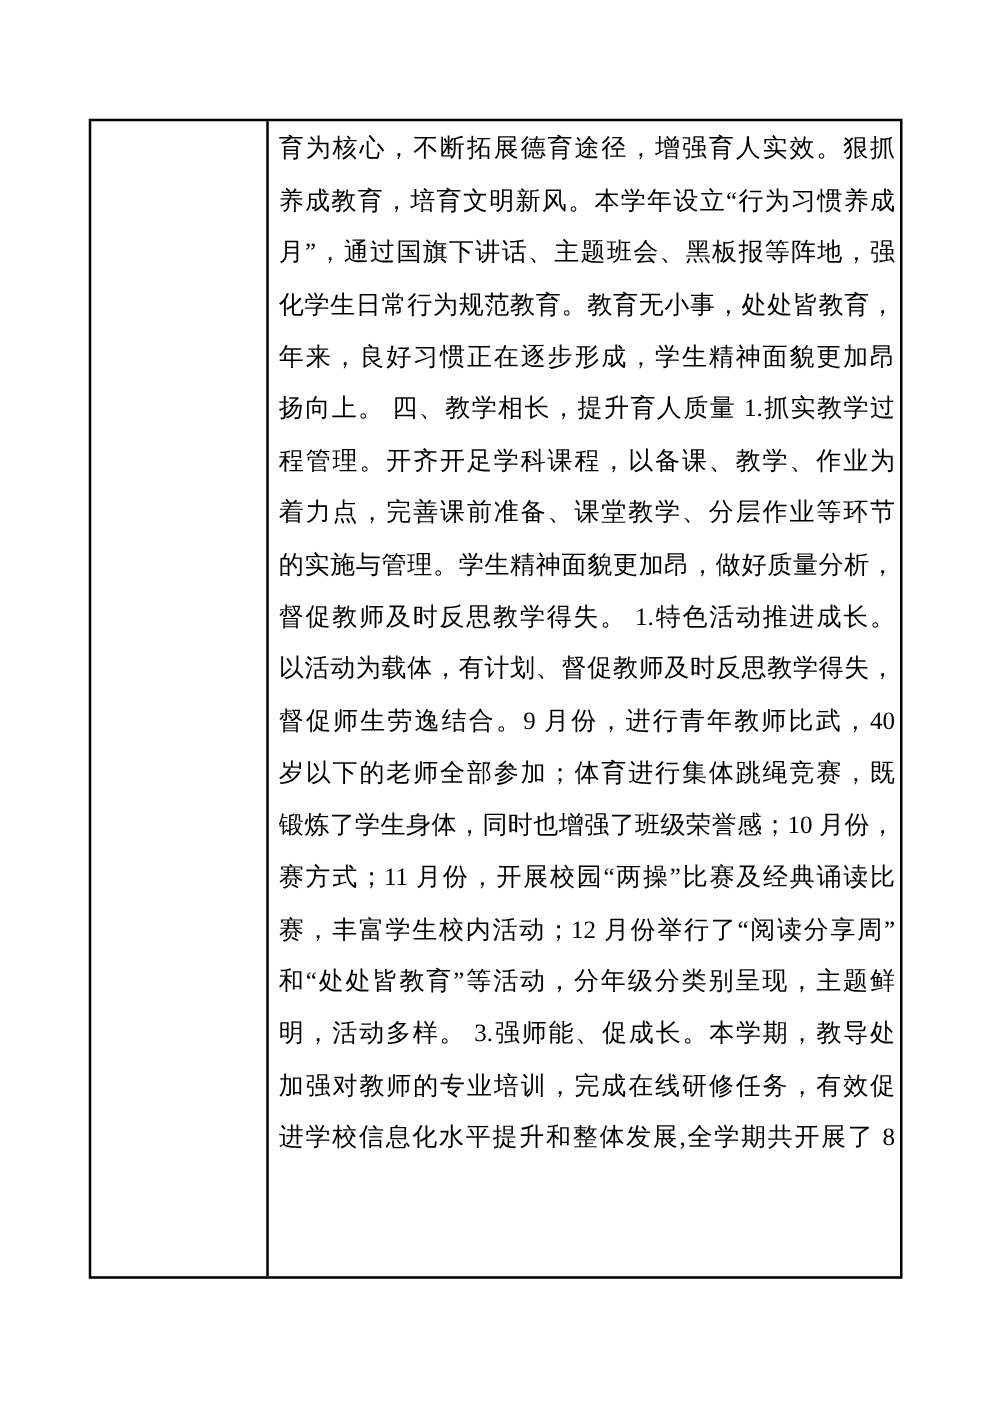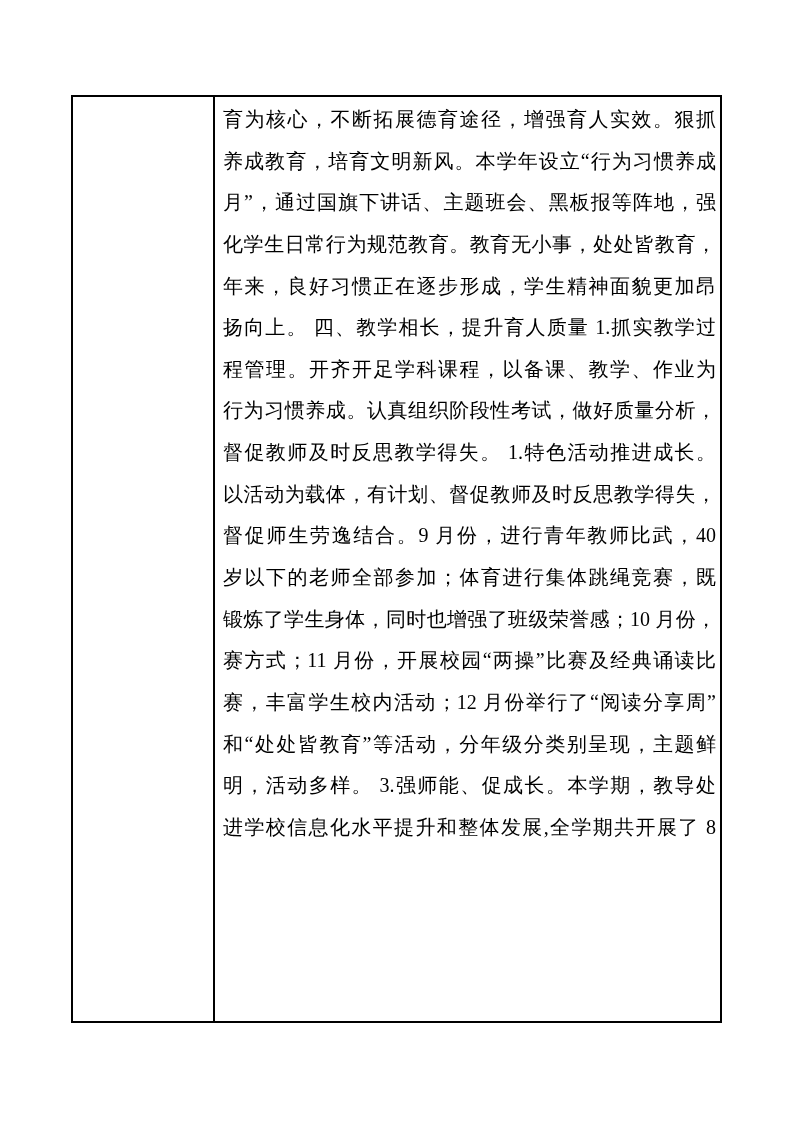--- a/index.html
+++ b/index.html
@@ -54,26 +54,28 @@
   <div class="doc-table">
     <div class="label-cell"></div>
     <div class="content-cell">
       <div class="text-line">育为核心，不断拓展德育途径，增强育人实效。狠抓</div>
       <div class="text-line">养成教育，培育文明新风。本学年设立“行为习惯养成</div>
       <div class="text-line">月”，通过国旗下讲话、主题班会、黑板报等阵地，强</div>
       <div class="text-line">化学生日常行为规范教育。教育无小事，处处皆教育，</div>
       <div class="text-line">年来，良好习惯正在逐步形成，学生精神面貌更加昂</div>
       <div class="text-line">扬向上。 四、教学相长，提升育人质量 1.抓实教学过</div>
       <div class="text-line">程管理。开齐开足学科课程，以备课、教学、作业为</div>
-      <div class="text-line">行为习惯养成。认真组织阶段性考试，做好质量分析，</div>
+      <div class="text-line">着力点，完善课前准备、课堂教学、分层作业等环节</div>
+      <div class="text-line">的实施与管理。学生精神面貌更加昂，做好质量分析，</div>
       <div class="text-line">督促教师及时反思教学得失。 1.特色活动推进成长。</div>
       <div class="text-line">以活动为载体，有计划、督促教师及时反思教学得失，</div>
       <div class="text-line">督促师生劳逸结合。9 月份，进行青年教师比武，40</div>
       <div class="text-line">岁以下的老师全部参加；体育进行集体跳绳竞赛，既</div>
       <div class="text-line">锻炼了学生身体，同时也增强了班级荣誉感；10 月份，</div>
       <div class="text-line">赛方式；11 月份，开展校园“两操”比赛及经典诵读比</div>
       <div class="text-line">赛，丰富学生校内活动；12 月份举行了“阅读分享周”</div>
       <div class="text-line">和“处处皆教育”等活动，分年级分类别呈现，主题鲜</div>
       <div class="text-line">明，活动多样。 3.强师能、促成长。本学期，教导处</div>
+      <div class="text-line">加强对教师的专业培训，完成在线研修任务，有效促</div>
       <div class="text-line">进学校信息化水平提升和整体发展,全学期共开展了 8</div>
     </div>
   </div>
 </div>
 
 </body></html>

